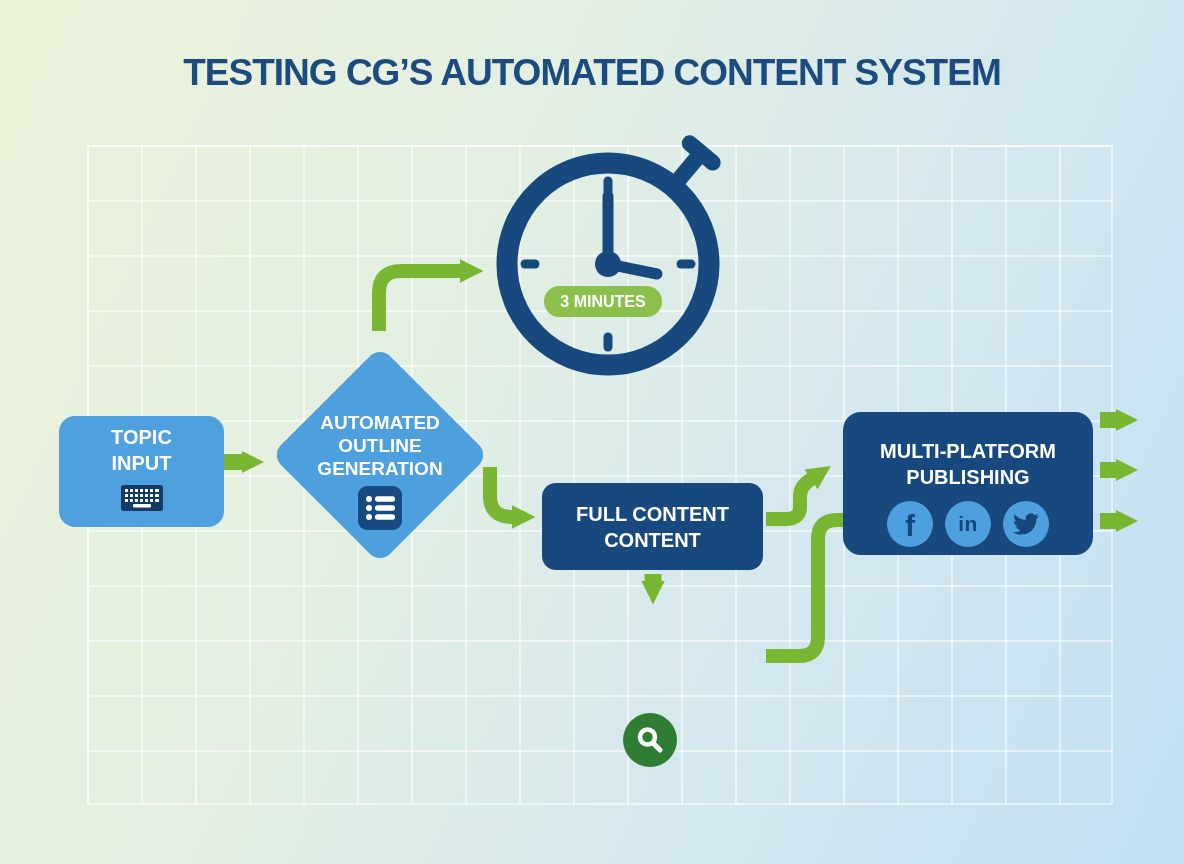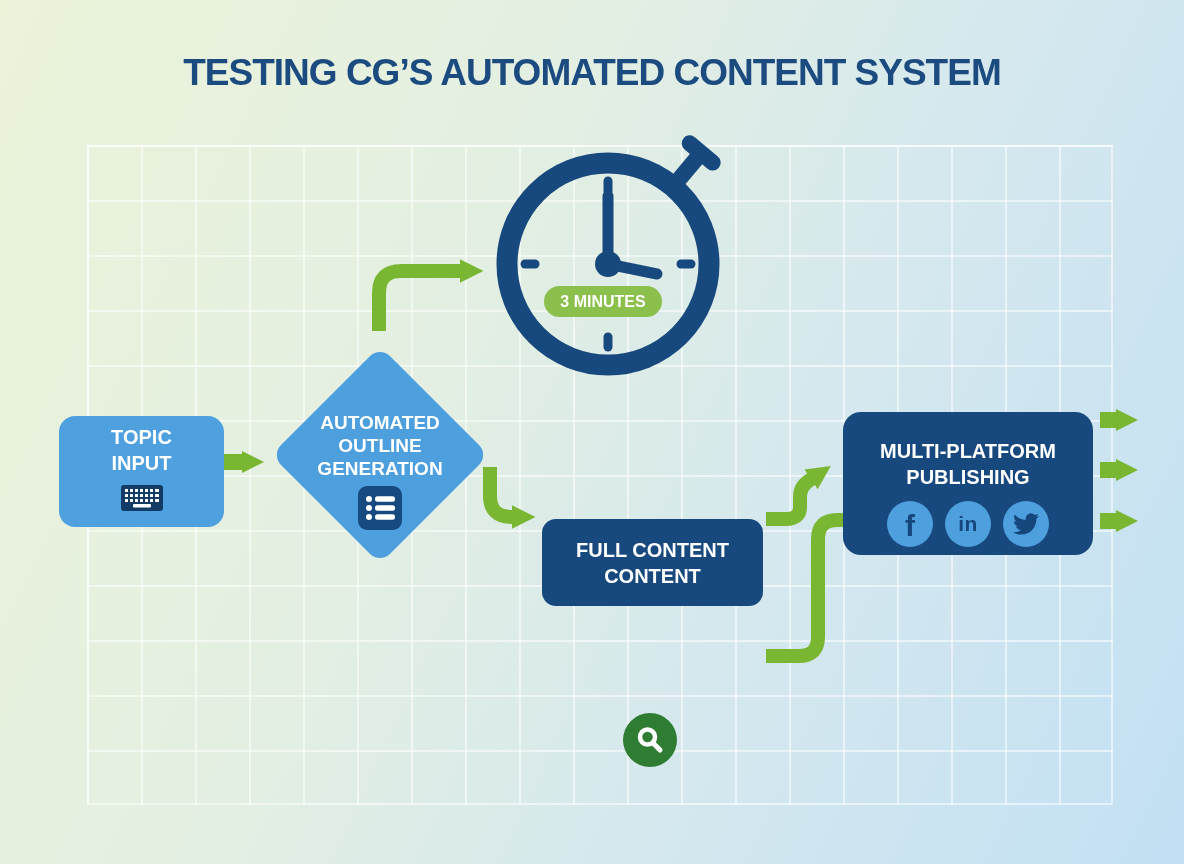--- a/index.html
+++ b/index.html
@@ -31,21 +31,21 @@
   .diamond{
     position:absolute;left:303px;top:378px;width:154px;height:154px;border-radius:14px;
     background:#4D9FDE;transform:rotate(45deg);
   }
   .diamond-inner{
     position:absolute;inset:0;transform:rotate(-45deg);
     display:flex;flex-direction:column;align-items:center;justify-content:center;
     color:#fff;font-weight:bold;text-align:center;padding-top:30px;
   }
   .diamond-inner .lbl{line-height:23px;font-size:19px;}
-  .fullcontent{left:542px;top:483px;width:221px;height:87px;border-radius:14px;background:#17497E;margin-top:36px;}
+  .fullcontent{left:542px;top:483px;width:221px;height:87px;border-radius:14px;background:#17497E;}
   .seo{left:542px;top:612px;width:221px;height:88px;border-radius:14px;background:#8CC04C;}
   .publishing{left:843px;top:412px;width:250px;height:143px;border-radius:18px;background:#17497E;
               justify-content:center;padding-top:17px;box-sizing:border-box;}
   .socials{display:flex;gap:12px;margin-top:11px;}
   .social{
     width:46px;height:46px;border-radius:50%;background:#4D9FDE;
     display:flex;align-items:center;justify-content:center;color:#16477C;
   }
   .social .fb{font-size:30px;font-weight:bold;margin-top:4px;}
   .social .li{font-size:21px;font-weight:bold;letter-spacing:.5px;}

